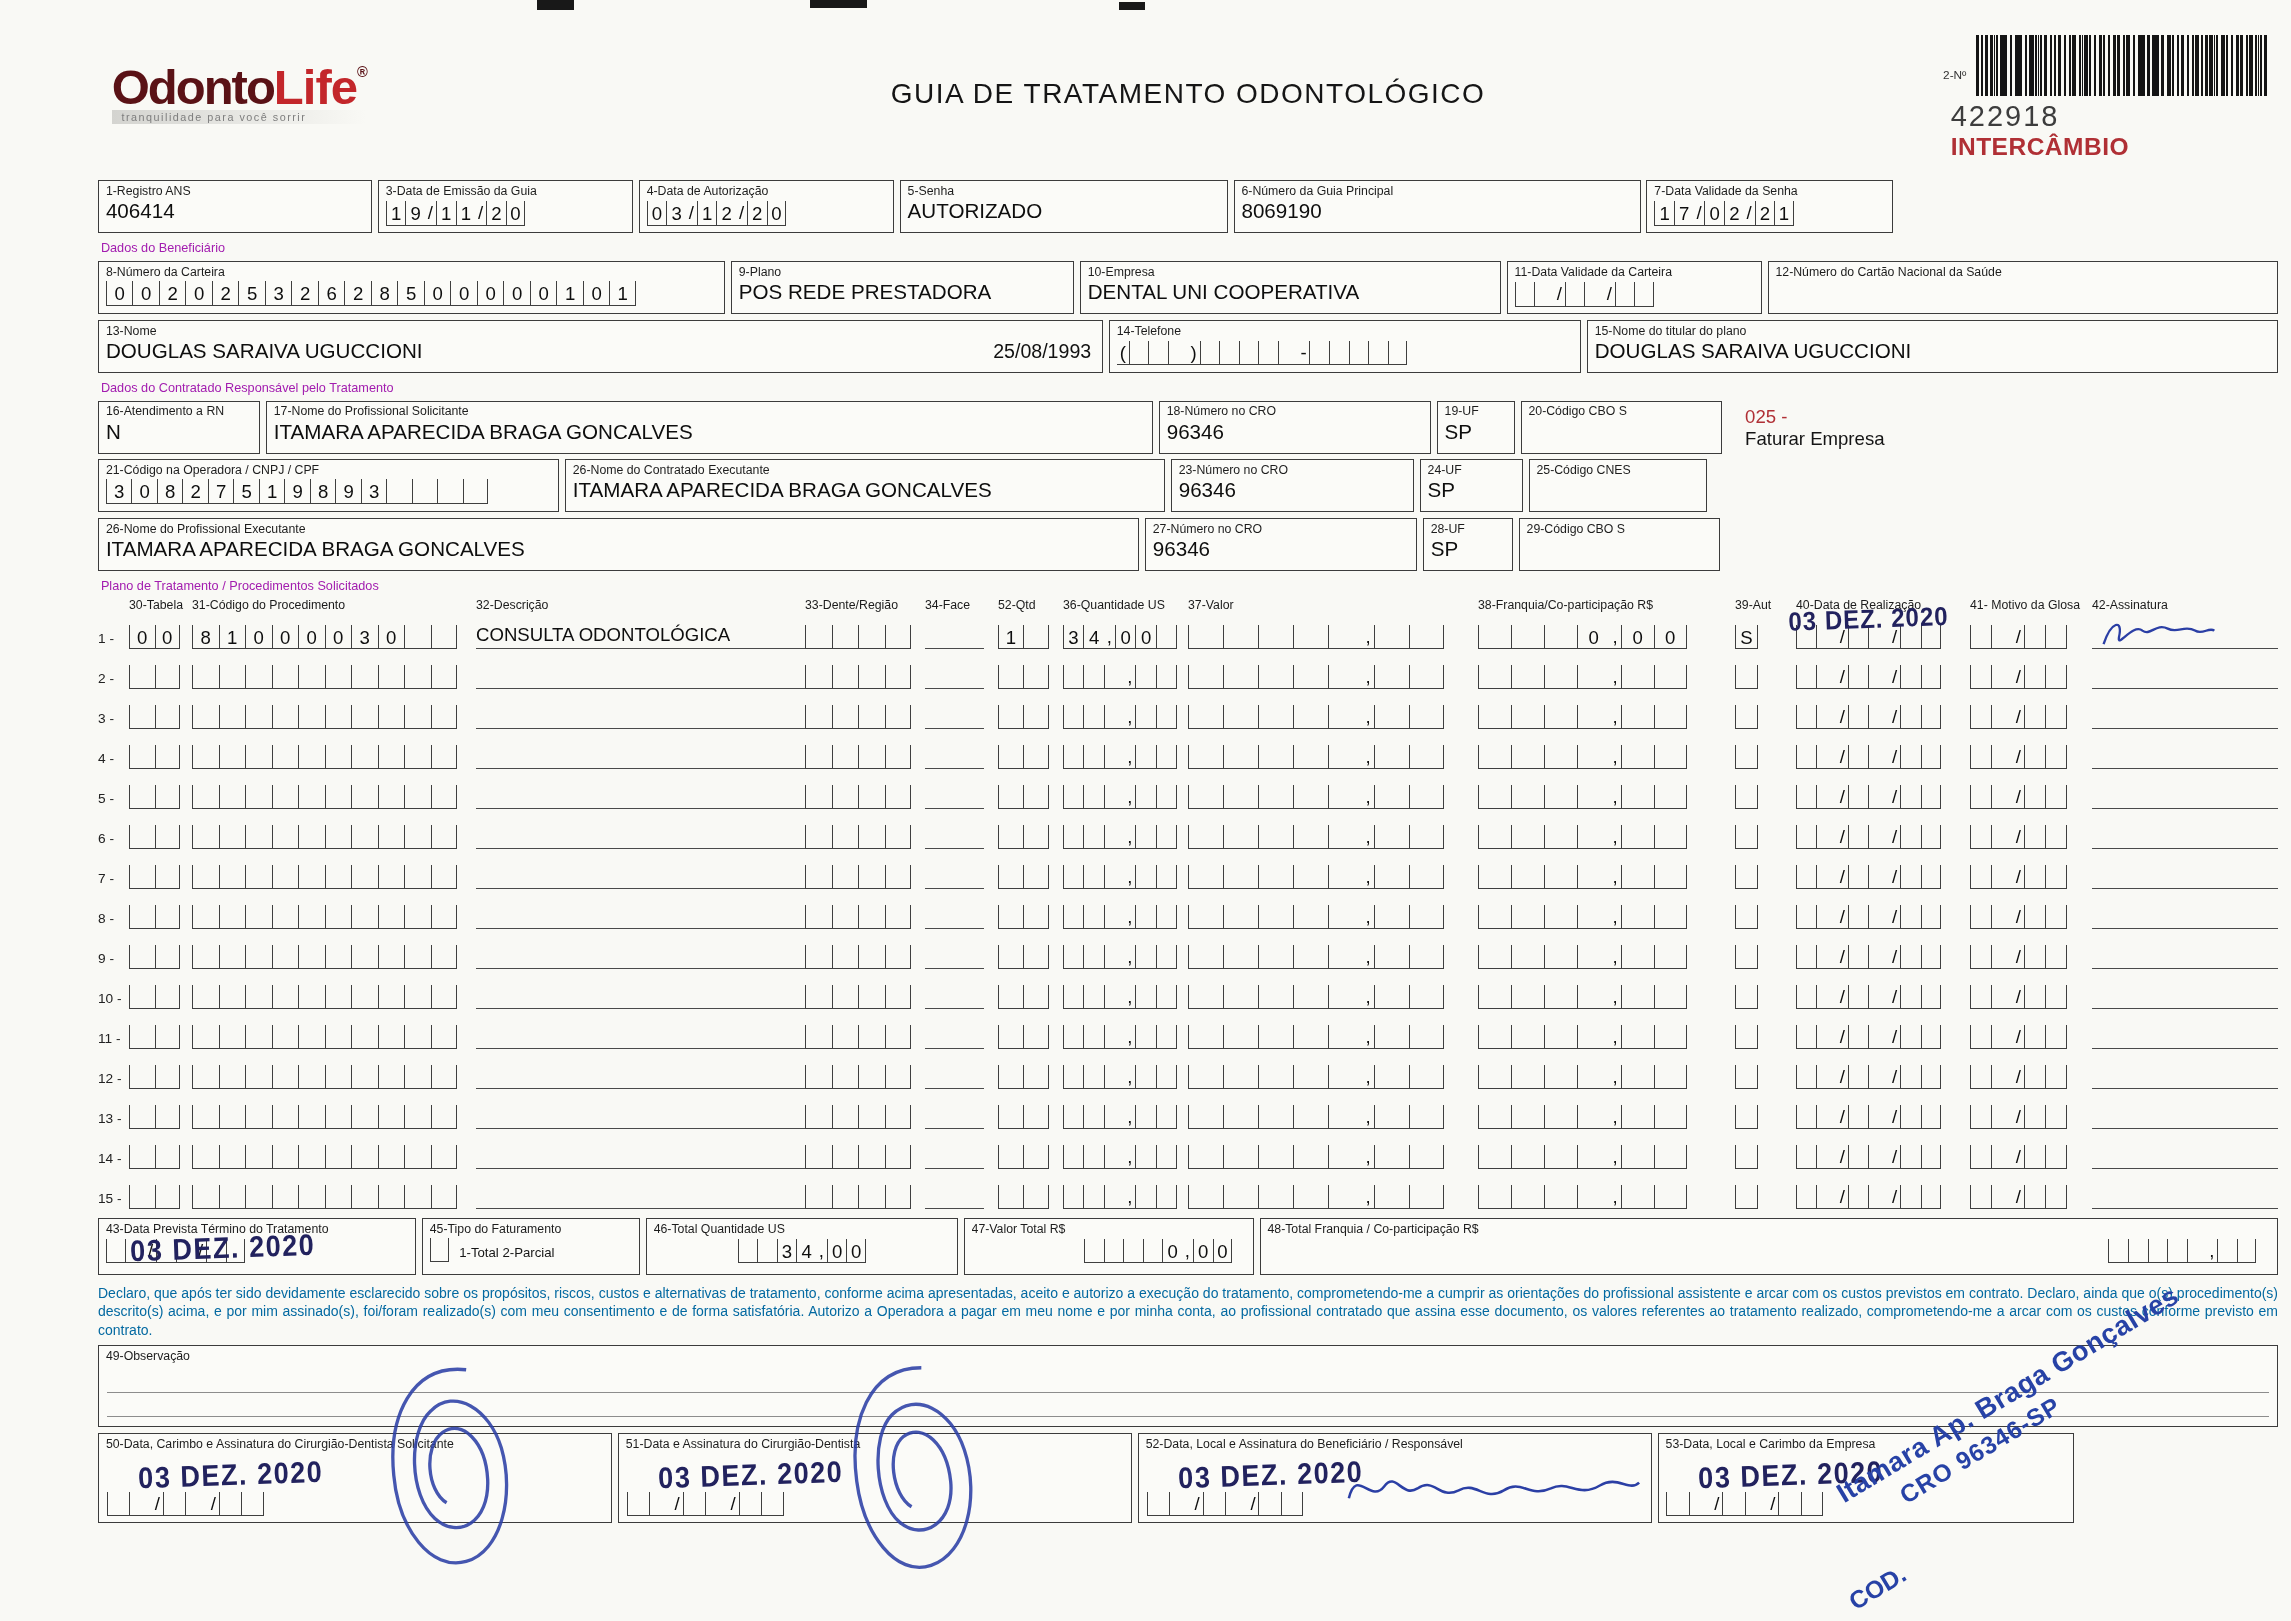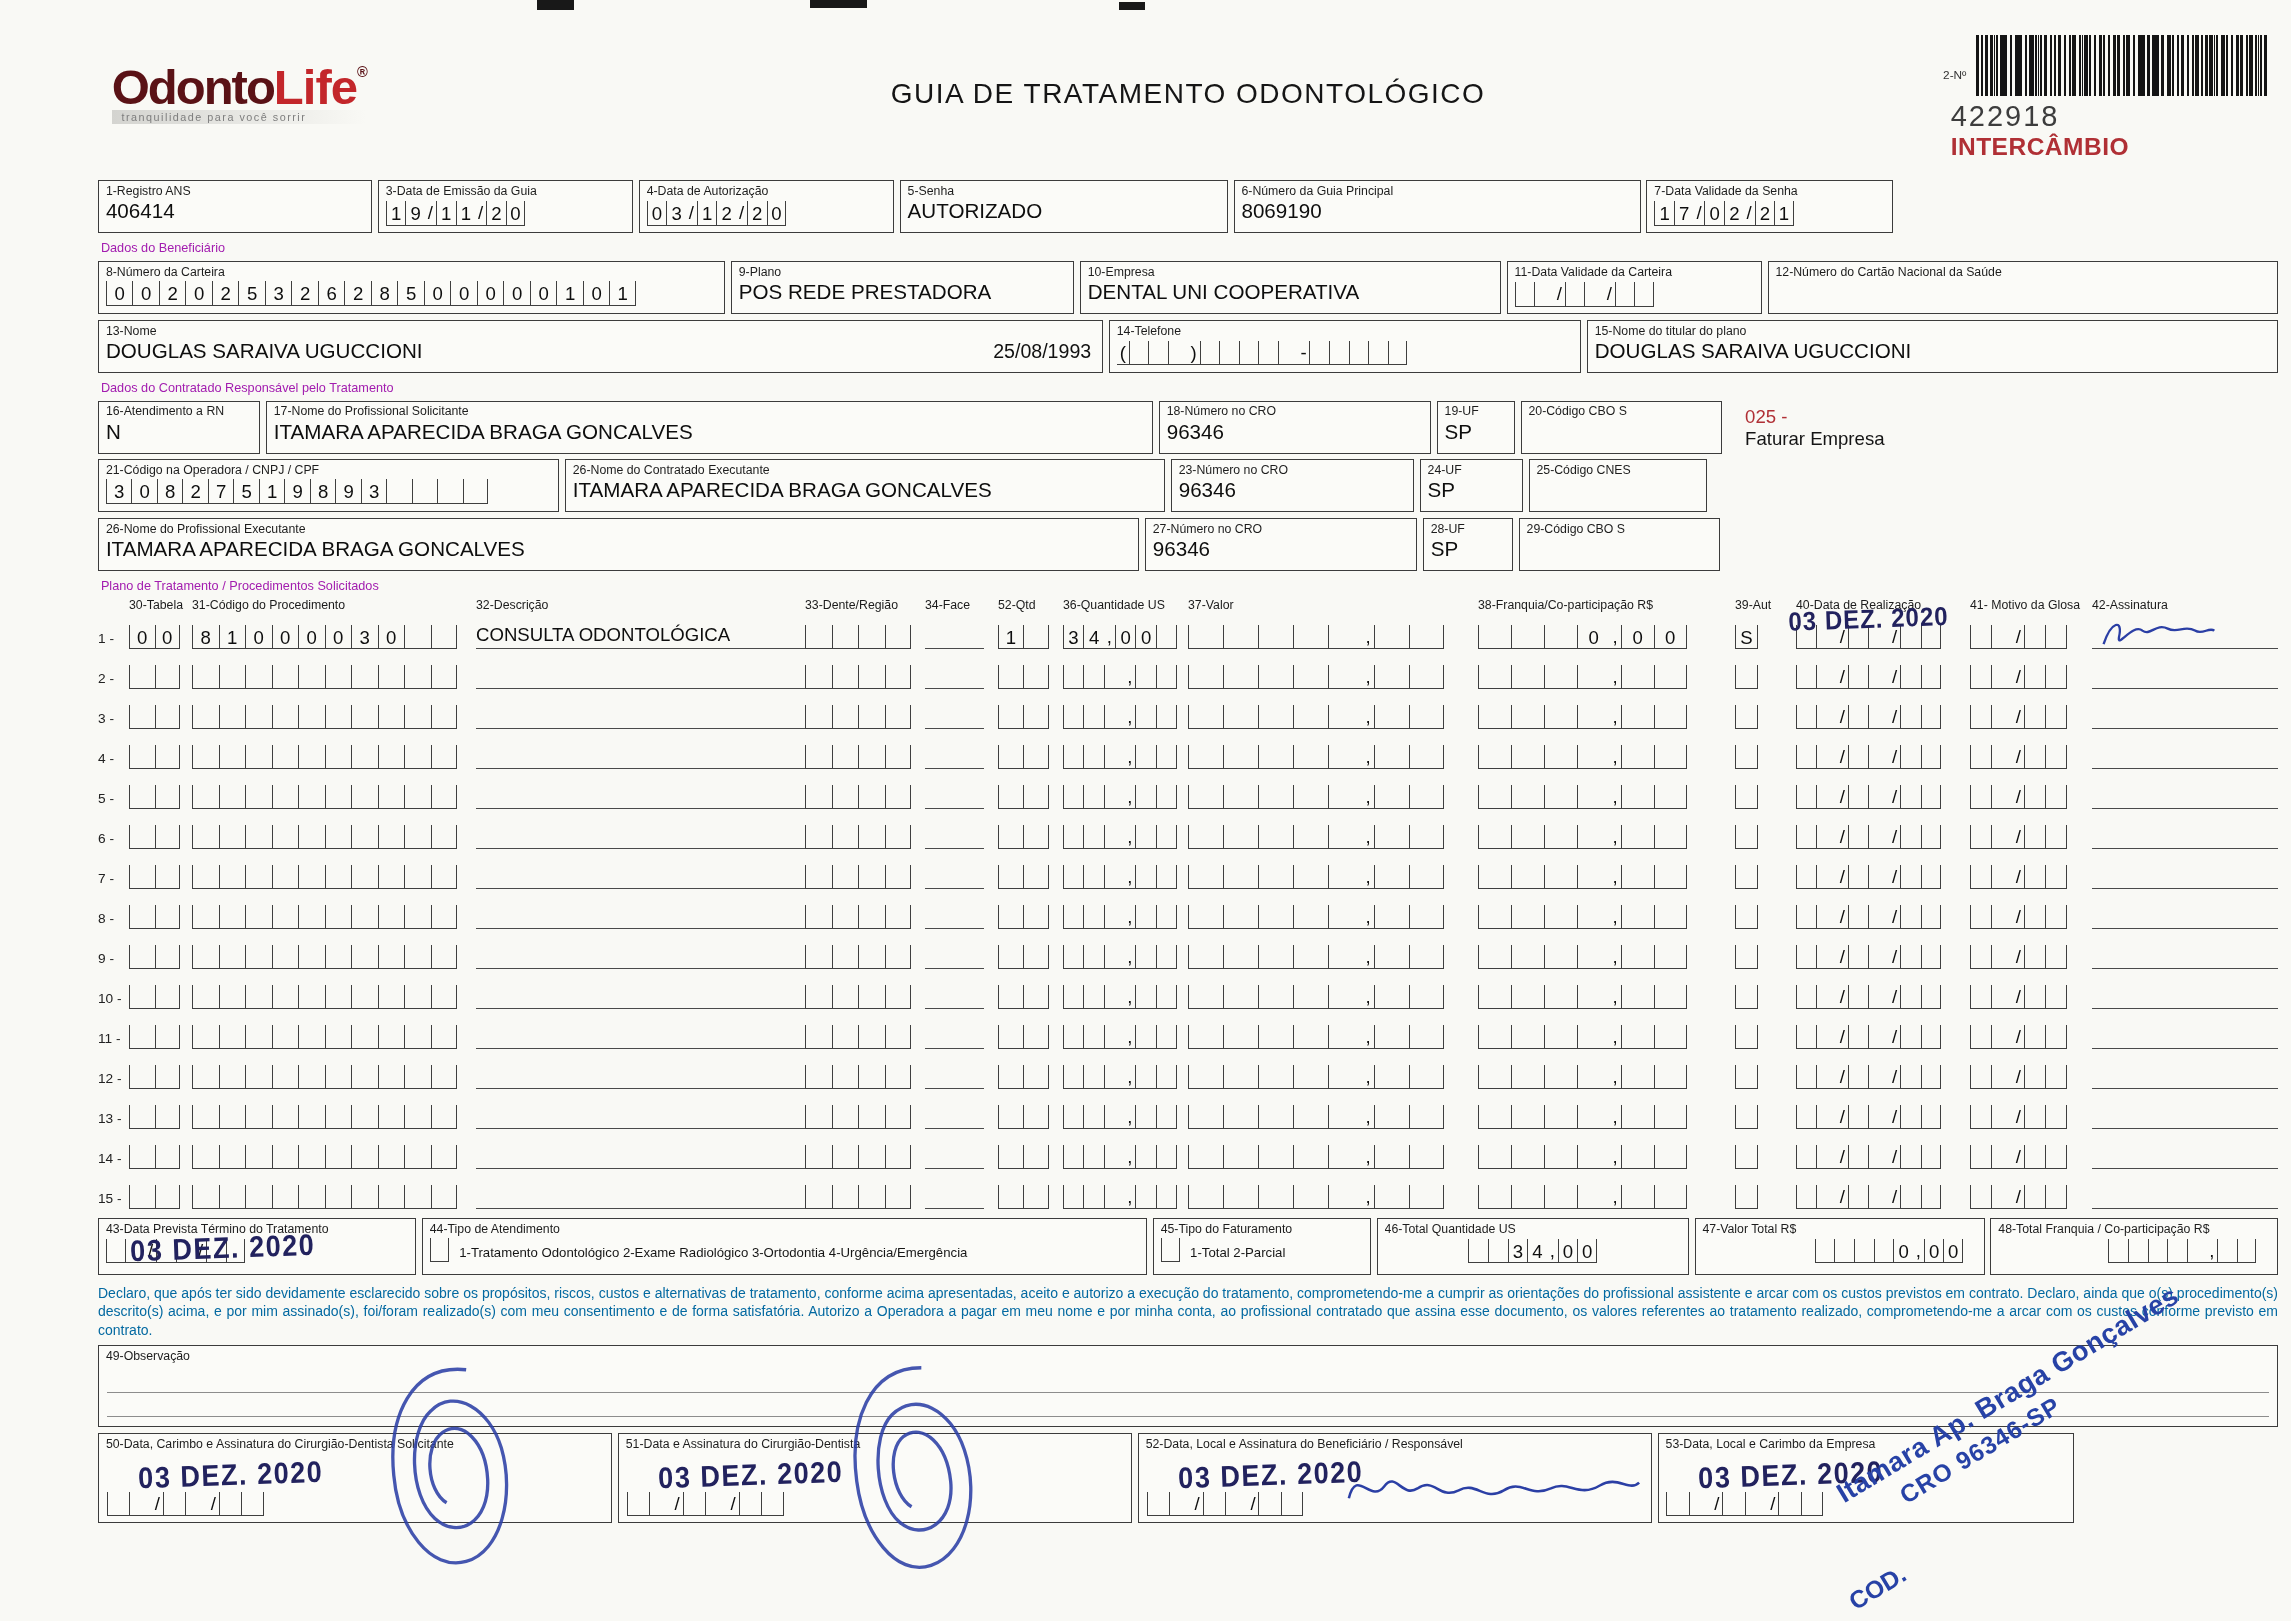--- a/index.html
+++ b/index.html
@@ -1869,29 +1869,20 @@
             <span class="cell">&nbsp;</span>
             <span class="sep">/</span>
             <span class="cell">&nbsp;</span>
             <span class="cell">&nbsp;</span>
             <span class="sep">/</span>
             <span class="cell">&nbsp;</span>
             <span class="cell">&nbsp;</span>
           </div>
         <span class="stamp" style="left:33px;top:13.7px">03 DEZ. 2020</span>
       </div>
-      <div class="box" style="width:725px;height:57px">
-        <div class="lbl">44-Tipo de Atendimento</div>
-        <div class="optrow">
-          <span class="comb">
-              <span class="cell">&nbsp;</span>
-            </span>
-          <span class="opts">1-Tratamento Odontológico  2-Exame Radiológico  3-Ortodontia  4-Urgência/Emergência</span>
-        </div>
-      </div>
       <div class="box" style="width:218px;height:57px">
         <div class="lbl">45-Tipo do Faturamento</div>
         <div class="optrow">
           <span class="comb">
               <span class="cell">&nbsp;</span>
             </span>
           <span class="opts">1-Total  2-Parcial</span>
         </div>
       </div>
       <div class="box" style="width:312px;height:57px">

